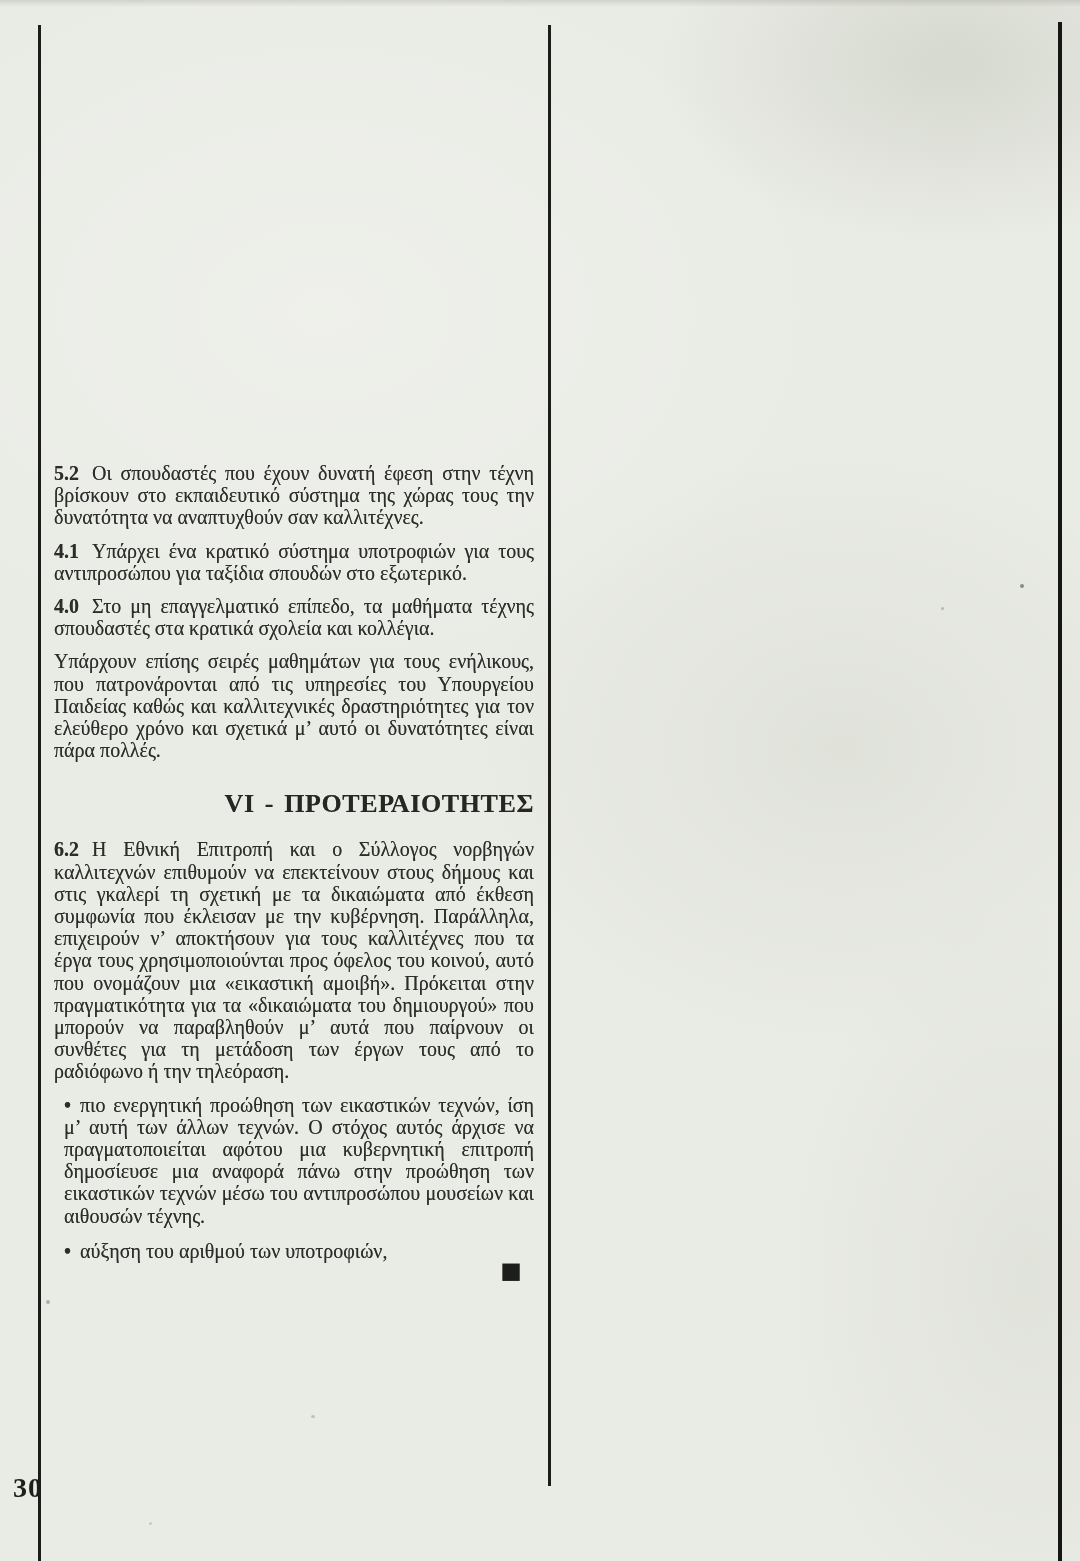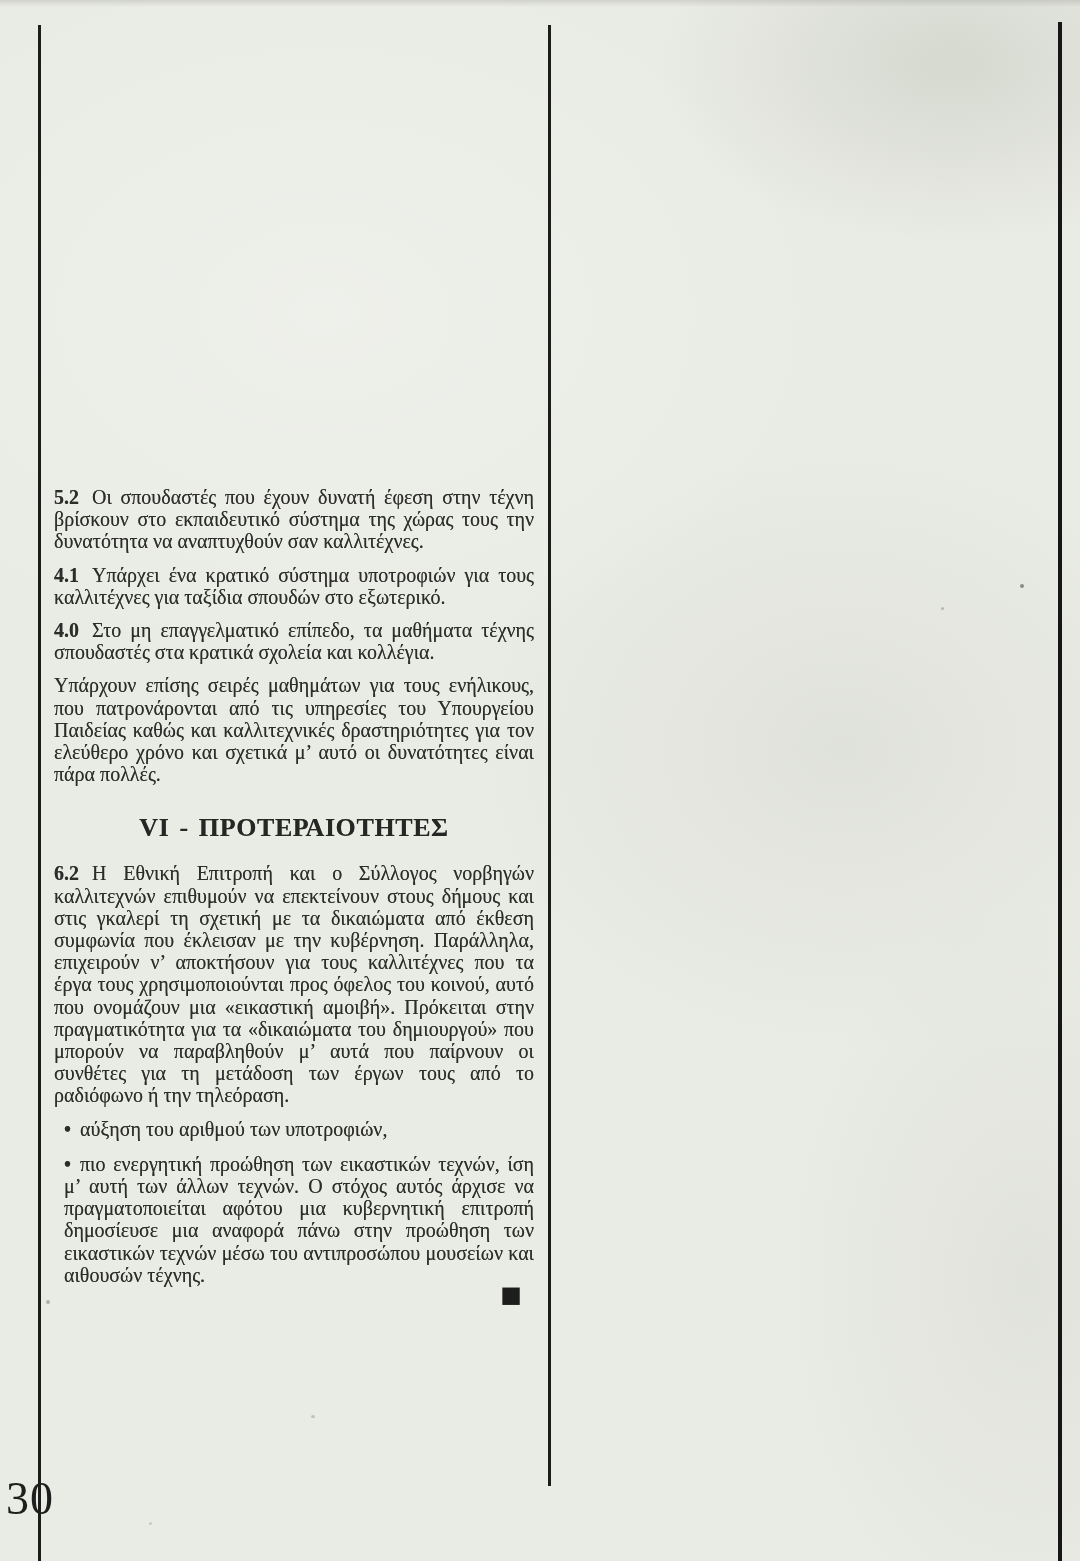--- a/index.html
+++ b/index.html
@@ -19,43 +19,43 @@
       #e9ebe5;
     color:#2c2c2a;
   }
   
   .rule{position:absolute;background:#1c1c1a;}
   .rule-left{left:38px;top:25px;width:3px;height:1536px;}
   .rule-mid{left:548px;top:25px;width:3px;height:1461px;}
   .rule-right{left:1058px;top:22px;width:4px;height:1539px;background:#161614;}
   
   .text-column{
-    position:absolute;left:54px;top:486px;width:480px;
+    position:absolute;left:54px;top:462px;width:480px;
     font-size:20px;line-height:22.2px;text-align:justify;
     text-shadow:0 0 0.5px rgba(30,30,28,0.55);
   }
   .para{margin:0 0 11px 0;}
   .para .num{font-weight:bold;margin-right:13px;}
   .heading{
     margin:27px 0 19px 0;
     font-size:26px;line-height:31px;font-weight:bold;
-    letter-spacing:0.6px;word-spacing:3px;text-align:center;
+    letter-spacing:0.6px;word-spacing:3px;text-align:right;
     color:#262624;
   }
   .heading span{display:block;}
   .bullet-para{margin:0 0 13px 0;padding-left:10px;}
   .bullet-glyph{font-weight:bold;margin-right:9px;}
   .end-square{
     position:absolute;right:12px;bottom:-7px;
     font-size:36px;line-height:22px;color:#1d1d1b;
     text-shadow:none;
   }
   .page-number{
-    position:absolute;left:6px;top:1472px;
-    font-size:46px;font-weight:normal;color:#1e1e1c;
+    position:absolute;left:13px;top:1472px;
+    font-size:28px;font-weight:bold;color:#1e1e1c;
     letter-spacing:1px;
   }
   
   .speck{position:absolute;border-radius:50%;background:rgba(60,60,55,0.55);}
   .speck-1{left:1020px;top:584px;width:4px;height:4px;}
   .speck-2{left:941px;top:607px;width:3px;height:3px;opacity:.5;}
   .speck-3{left:46px;top:1300px;width:4px;height:4px;opacity:.6;}
   .speck-4{left:311px;top:1415px;width:4px;height:3px;opacity:.45;}
   .speck-5{left:149px;top:1522px;width:3px;height:3px;opacity:.35;}
 </style>
@@ -74,46 +74,46 @@
   <div class="speck speck-4"></div>
   <div class="speck speck-5"></div>
 
   <div class="text-column">
 
     <p class="para">
       <span class="num">5.2</span><span>Οι σπουδαστές που έχουν δυνατή έφεση στην τέχνη βρίσκουν στο εκπαιδευτικό σύστημα της χώρας τους την δυνατότητα να αναπτυχθούν σαν καλλιτέχνες.</span>
     </p>
 
     <p class="para">
-      <span class="num">4.1</span><span>Υπάρχει ένα κρατικό σύστημα υποτροφιών για τους καλλιτέχνες για ταξίδια σπουδών στο εξωτερικό.</span>
+      <span class="num">4.1</span><span>Υπάρχει ένα κρατικό σύστημα υποτροφιών για τους αντιπροσώπου για ταξίδια σπουδών στο εξωτερικό.</span>
     </p>
 
     <p class="para">
       <span class="num">4.0</span><span>Στο μη επαγγελματικό επίπεδο, τα μαθήματα τέχνης σπουδαστές στα κρατικά σχολεία και κολλέγια.</span>
     </p>
 
     <p class="para">
       <span>Υπάρχουν επίσης σειρές μαθημάτων για τους ενήλικους, που πατρονάρονται από τις υπηρεσίες του Υπουργείου Παιδείας καθώς και καλλιτεχνικές δραστηριότητες για τον ελεύθερο χρόνο και σχετικά μ’ αυτό οι δυνατότητες είναι πάρα πολλές.</span>
     </p>
 
     <h2 class="heading">
       <span>VI - ΠΡΟΤΕΡΑΙΟΤΗΤΕΣ</span>
     </h2>
 
     <p class="para">
       <span class="num">6.2</span><span>Η Εθνική Επιτροπή και ο Σύλλογος νορβηγών καλλιτεχνών επιθυμούν να επεκτείνουν στους δήμους και στις γκαλερί τη σχετική με τα δικαιώματα από έκθεση συμφωνία που έκλεισαν με την κυβέρνηση. Παράλληλα, επιχειρούν ν’ αποκτήσουν για τους καλλιτέχνες που τα έργα τους χρησιμοποιούνται προς όφελος του κοινού, αυτό που ονομάζουν μια «εικαστική αμοιβή». Πρόκειται στην πραγματικότητα για τα «δικαιώματα του δημιουργού» που μπορούν να παραβληθούν μ’ αυτά που παίρνουν οι συνθέτες για τη μετάδοση των έργων τους από το ραδιόφωνο ή την τηλεόραση.</span>
     </p>
 
 
     <p class="para bullet-para">
-      <span class="bullet-glyph">•</span><span>αύξηση του αριθμού των υποτροφιών,</span>
+      <span class="bullet-glyph">•</span><span>πιο ενεργητική προώθηση των εικαστικών τεχνών, ίση μ’ αυτή των άλλων τεχνών. Ο στόχος αυτός άρχισε να πραγματοποιείται αφότου μια κυβερνητική επιτροπή δημοσίευσε μια αναφορά πάνω στην προώθηση των εικαστικών τεχνών μέσω του αντιπροσώπου μουσείων και αιθουσών τέχνης.</span>
     </p>
 
     <p class="para bullet-para">
-      <span class="bullet-glyph">•</span><span>πιο ενεργητική προώθηση των εικαστικών τεχνών, ίση μ’ αυτή των άλλων τεχνών. Ο στόχος αυτός άρχισε να πραγματοποιείται αφότου μια κυβερνητική επιτροπή δημοσίευσε μια αναφορά πάνω στην προώθηση των εικαστικών τεχνών μέσω του αντιπροσώπου μουσείων και αιθουσών τέχνης.</span>
+      <span class="bullet-glyph">•</span><span>αύξηση του αριθμού των υποτροφιών,</span>
     </p>
 
     <span class="end-square">■</span>
   </div>
 
   <div class="page-number">30</div>
 
 </div>
 
 </body></html>

